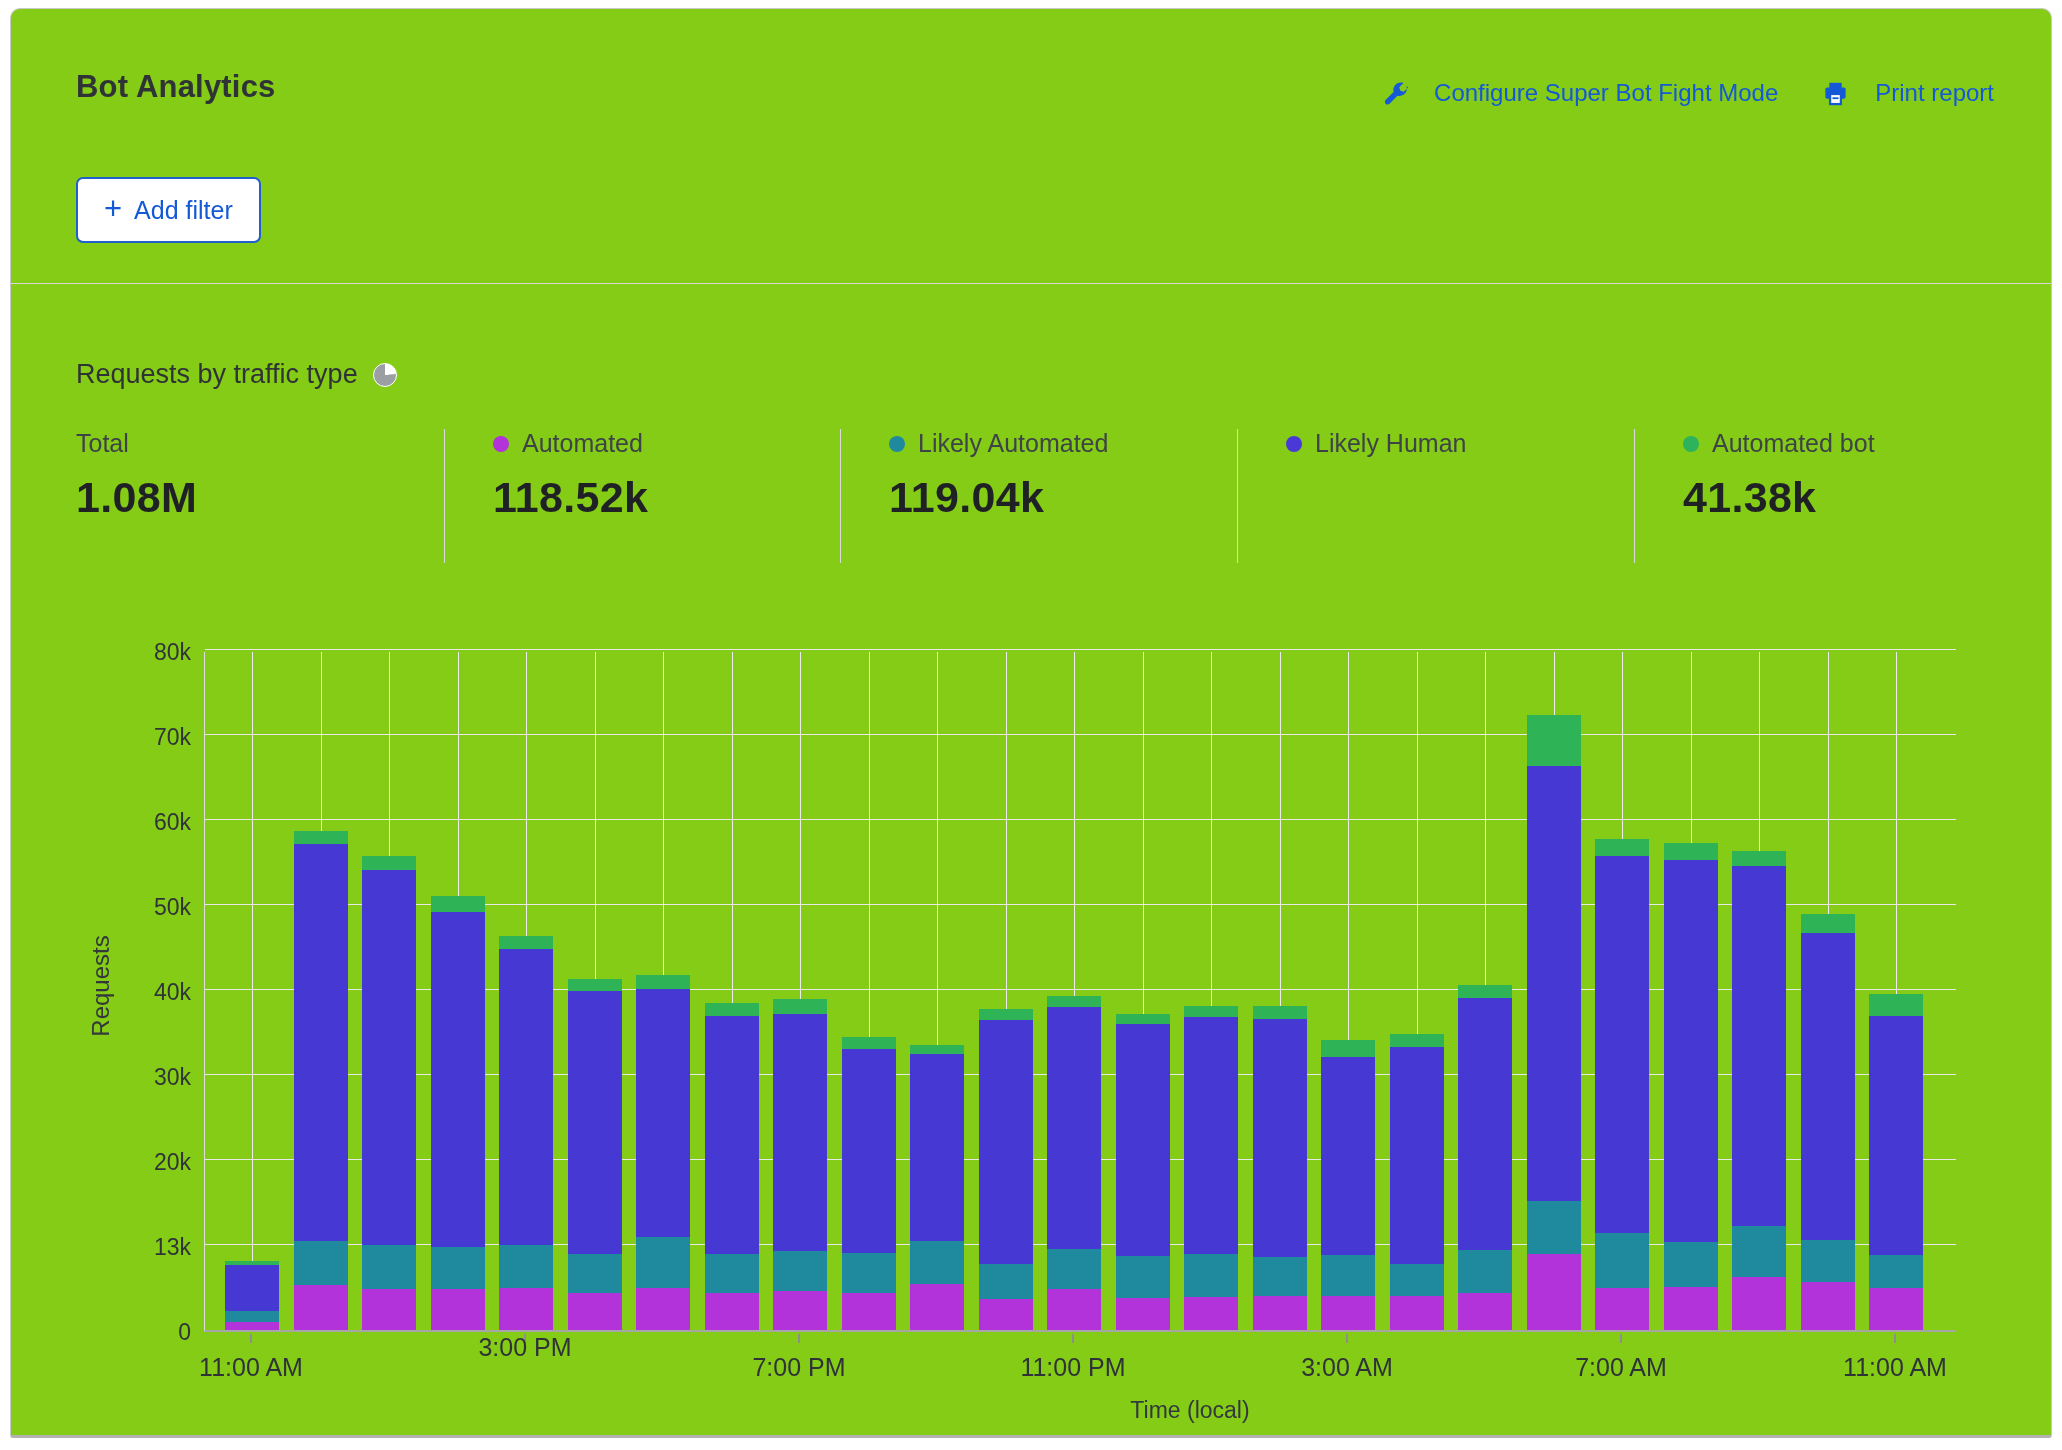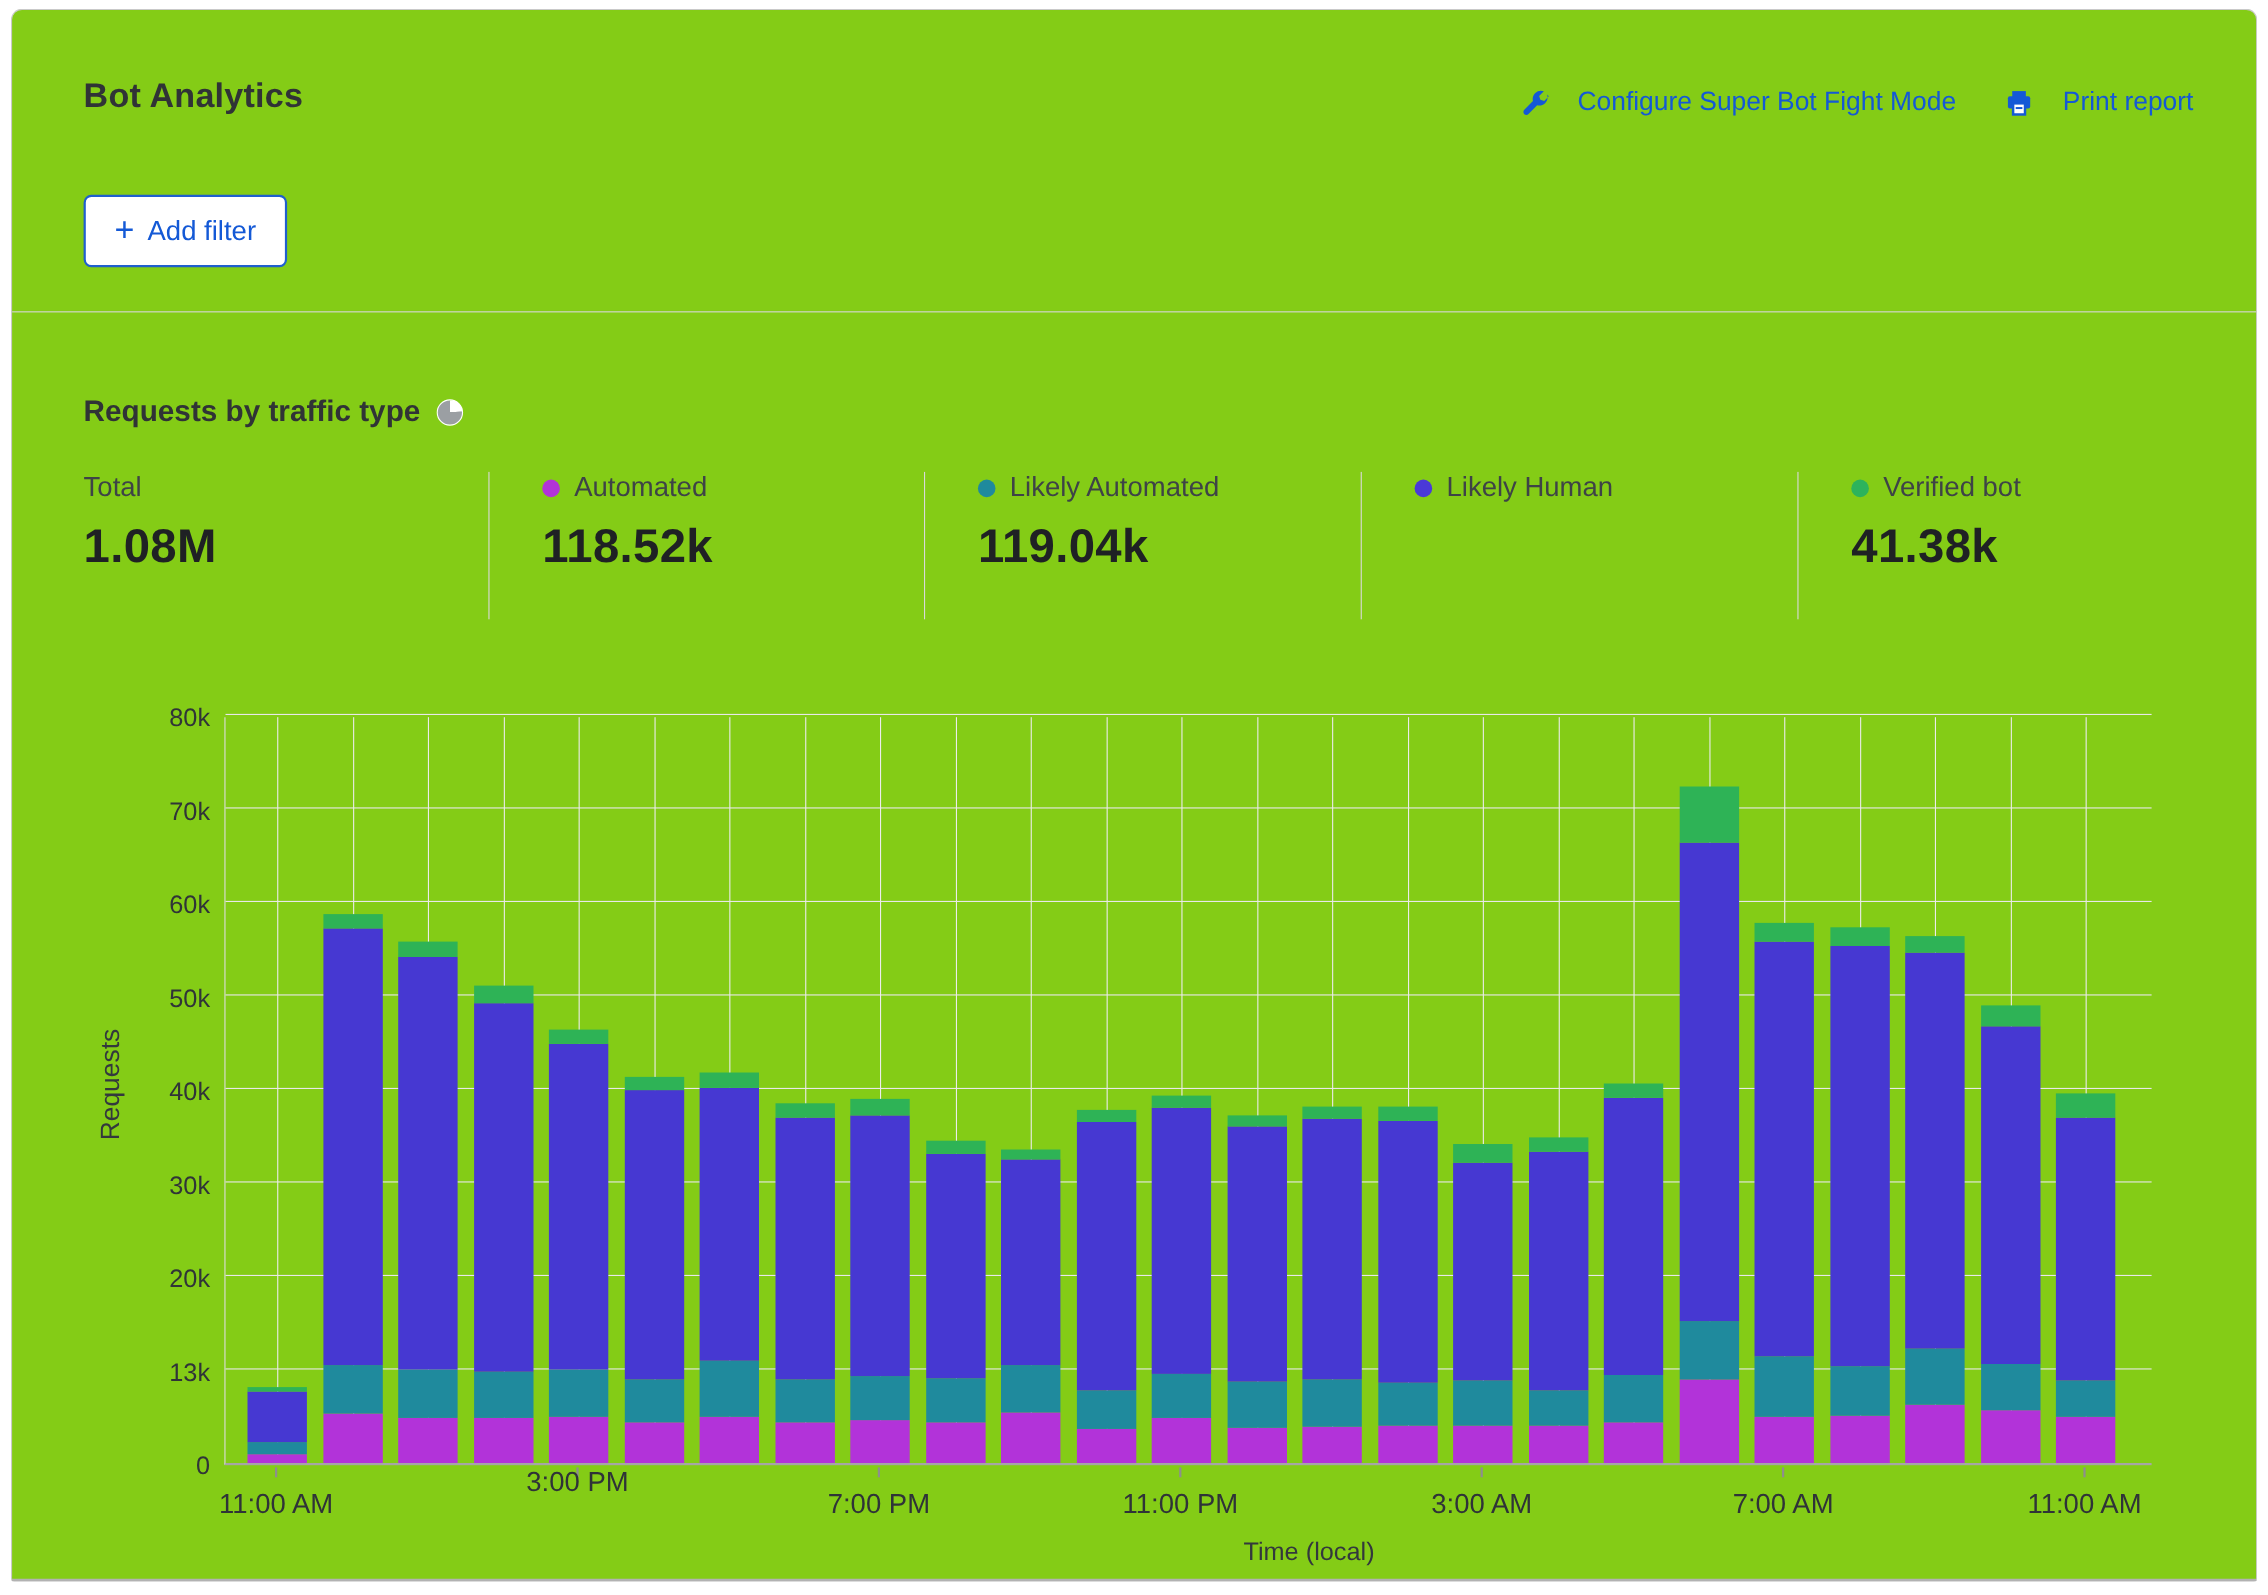--- a/index.html
+++ b/index.html
@@ -19,21 +19,21 @@
                     font-size:25px; cursor:pointer; }
   .plus { font-size:31px; font-weight:400; line-height:1; margin-top:-3px; }
   .time-select { position:absolute; top:157px; right:57px; width:304px; height:66px;
                  border:1px solid #8f9297; border-radius:8px; background:#fff;
                  display:flex; align-items:center; justify-content:space-between;
                  padding:0 22px; font-size:25px; color:#2e3338; cursor:pointer; }
   .caret { width:0; height:0; border-left:10px solid transparent; border-right:10px solid transparent;
            border-top:12px solid #5f6368; }
   .header-divider { position:absolute; left:0; top:274px; width:100%; height:1px; background:#d7d7d7; }
   .section-title-row { position:absolute; left:65px; top:350px; display:flex; align-items:center; gap:15px; }
-  .section-title { font-size:27px; font-weight:700; color:#303336; }
+  .section-title { font-size:27px; font-weight:400; color:#303336; }
   .pie-icon { width:24px; height:24px; border-radius:50%;
               background:conic-gradient(from 0deg, #ffffff 0deg 80deg, #9b9fa3 88deg 360deg);
               border:1px solid #fff; }
   .stats-row { position:absolute; left:65px; top:420px; display:flex; }
   .stat { height:134px; }
   .stat.w1 { width:368px; }
   .stat.w2 { width:396px; padding-left:48px; border-left:1px solid #d9d9d9; }
   .stat.w3 { width:397px; padding-left:48px; border-left:1px solid #d9d9d9; }
   .stat.w5 { width:340px; padding-left:48px; border-left:1px solid #d9d9d9; }
   .stat-label { display:flex; align-items:center; gap:13px; font-size:25px; color:#3e4347; }
@@ -123,21 +123,21 @@
     </div>
     <div class="stat w3">
       <div class="stat-label">
         <span class="dot" style="background: rgb(74, 57, 216);"></span>
         <span>Likely Human</span>
       </div>
     </div>
     <div class="stat w5">
       <div class="stat-label">
         <span class="dot" style="background: rgb(45, 179, 92);"></span>
-        <span>Verified bot</span>
+        <span>Automated bot</span>
       </div>
       <div class="stat-value">41.38k</div>
     </div>
   </div>
 
   <div class="y-axis-title">Requests</div>
   <div class="y-labels">
       <div class="y-tick-label" style="left: 0px; top: 1308px;">0</div>
       <div class="y-tick-label" style="left: 0px; top: 1223px;">13k</div>
       <div class="y-tick-label" style="left: 0px; top: 1138px;">20k</div>

